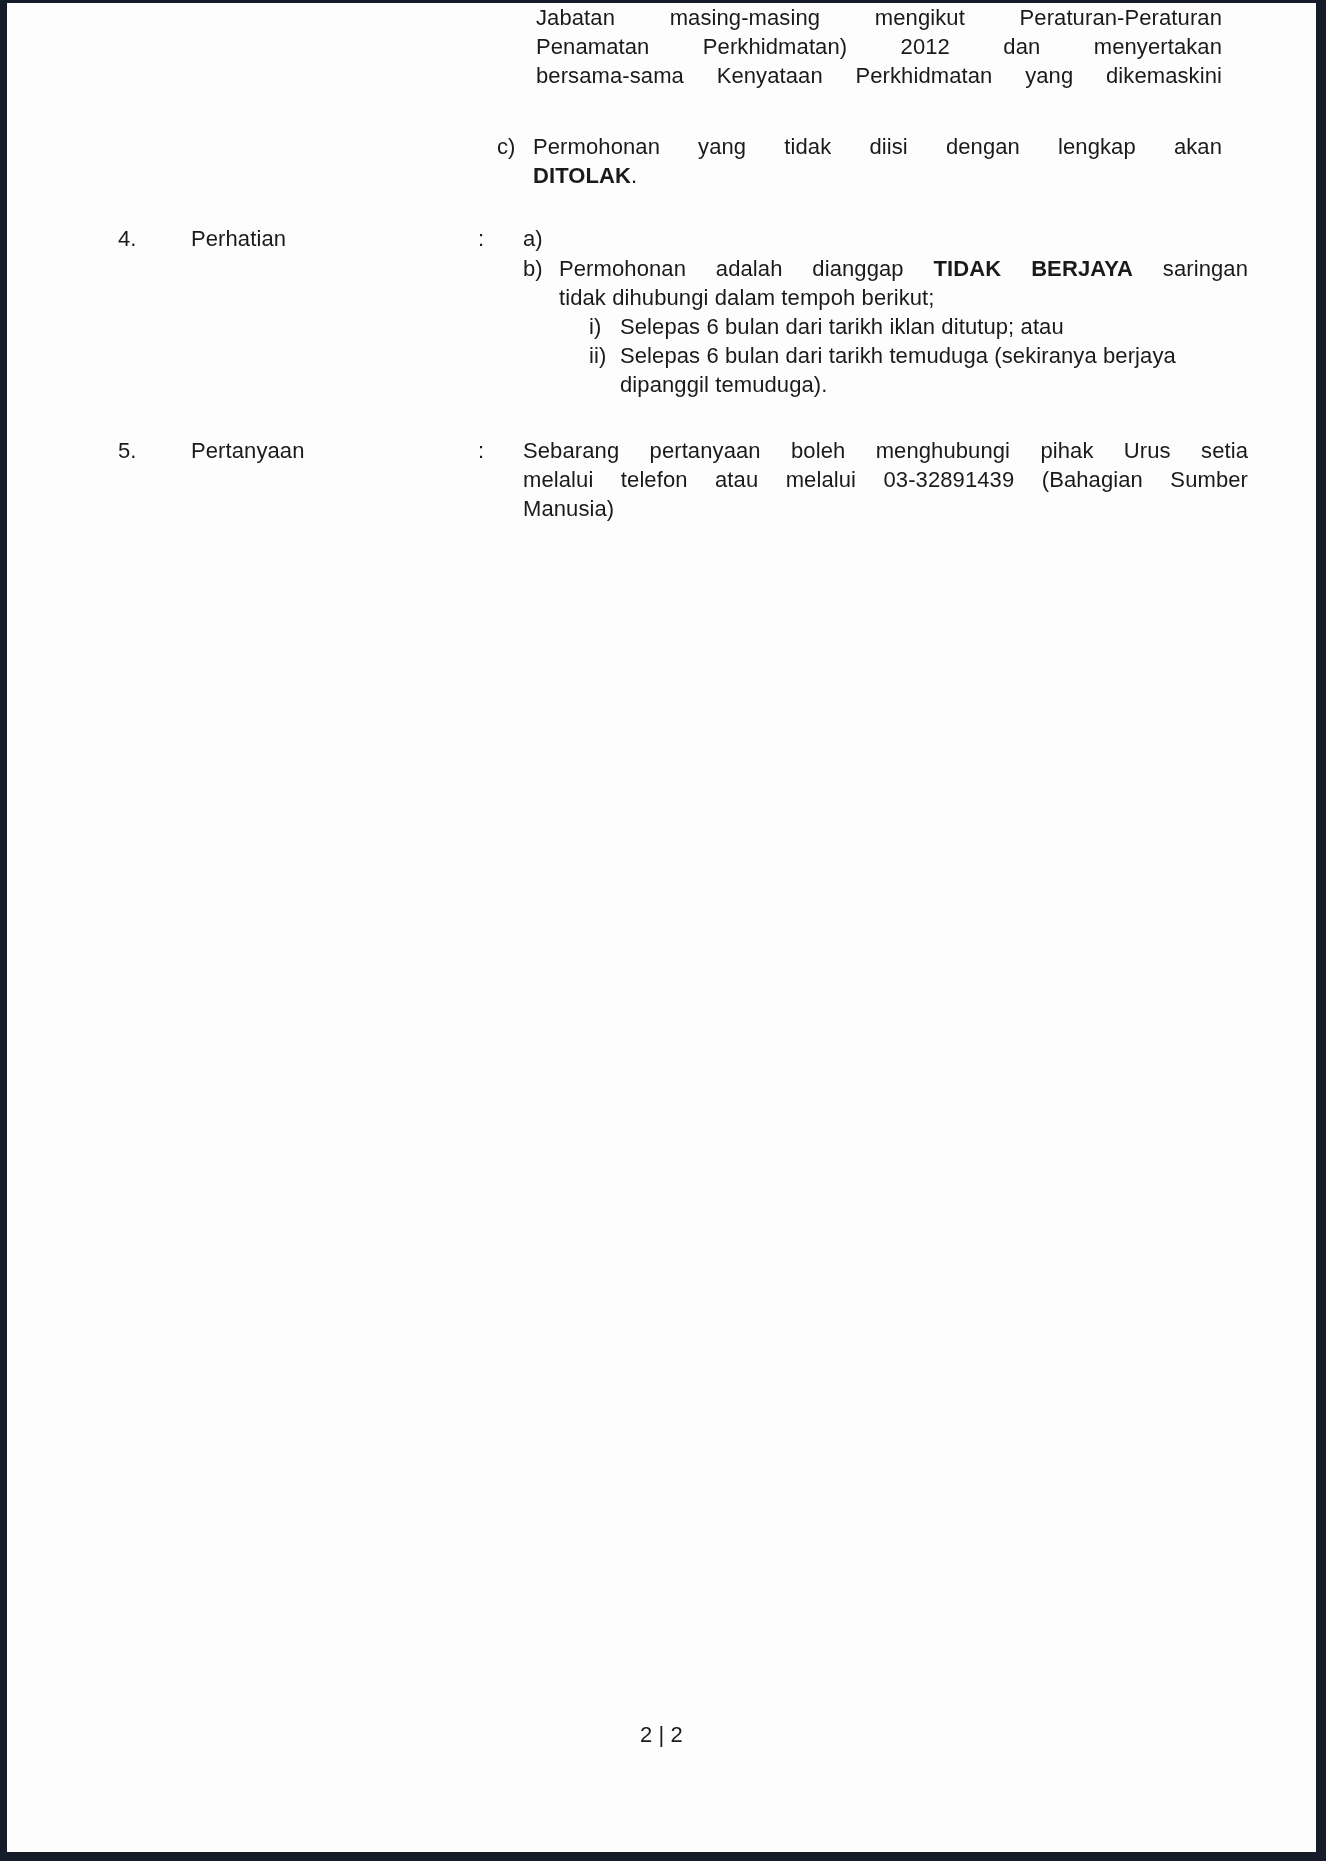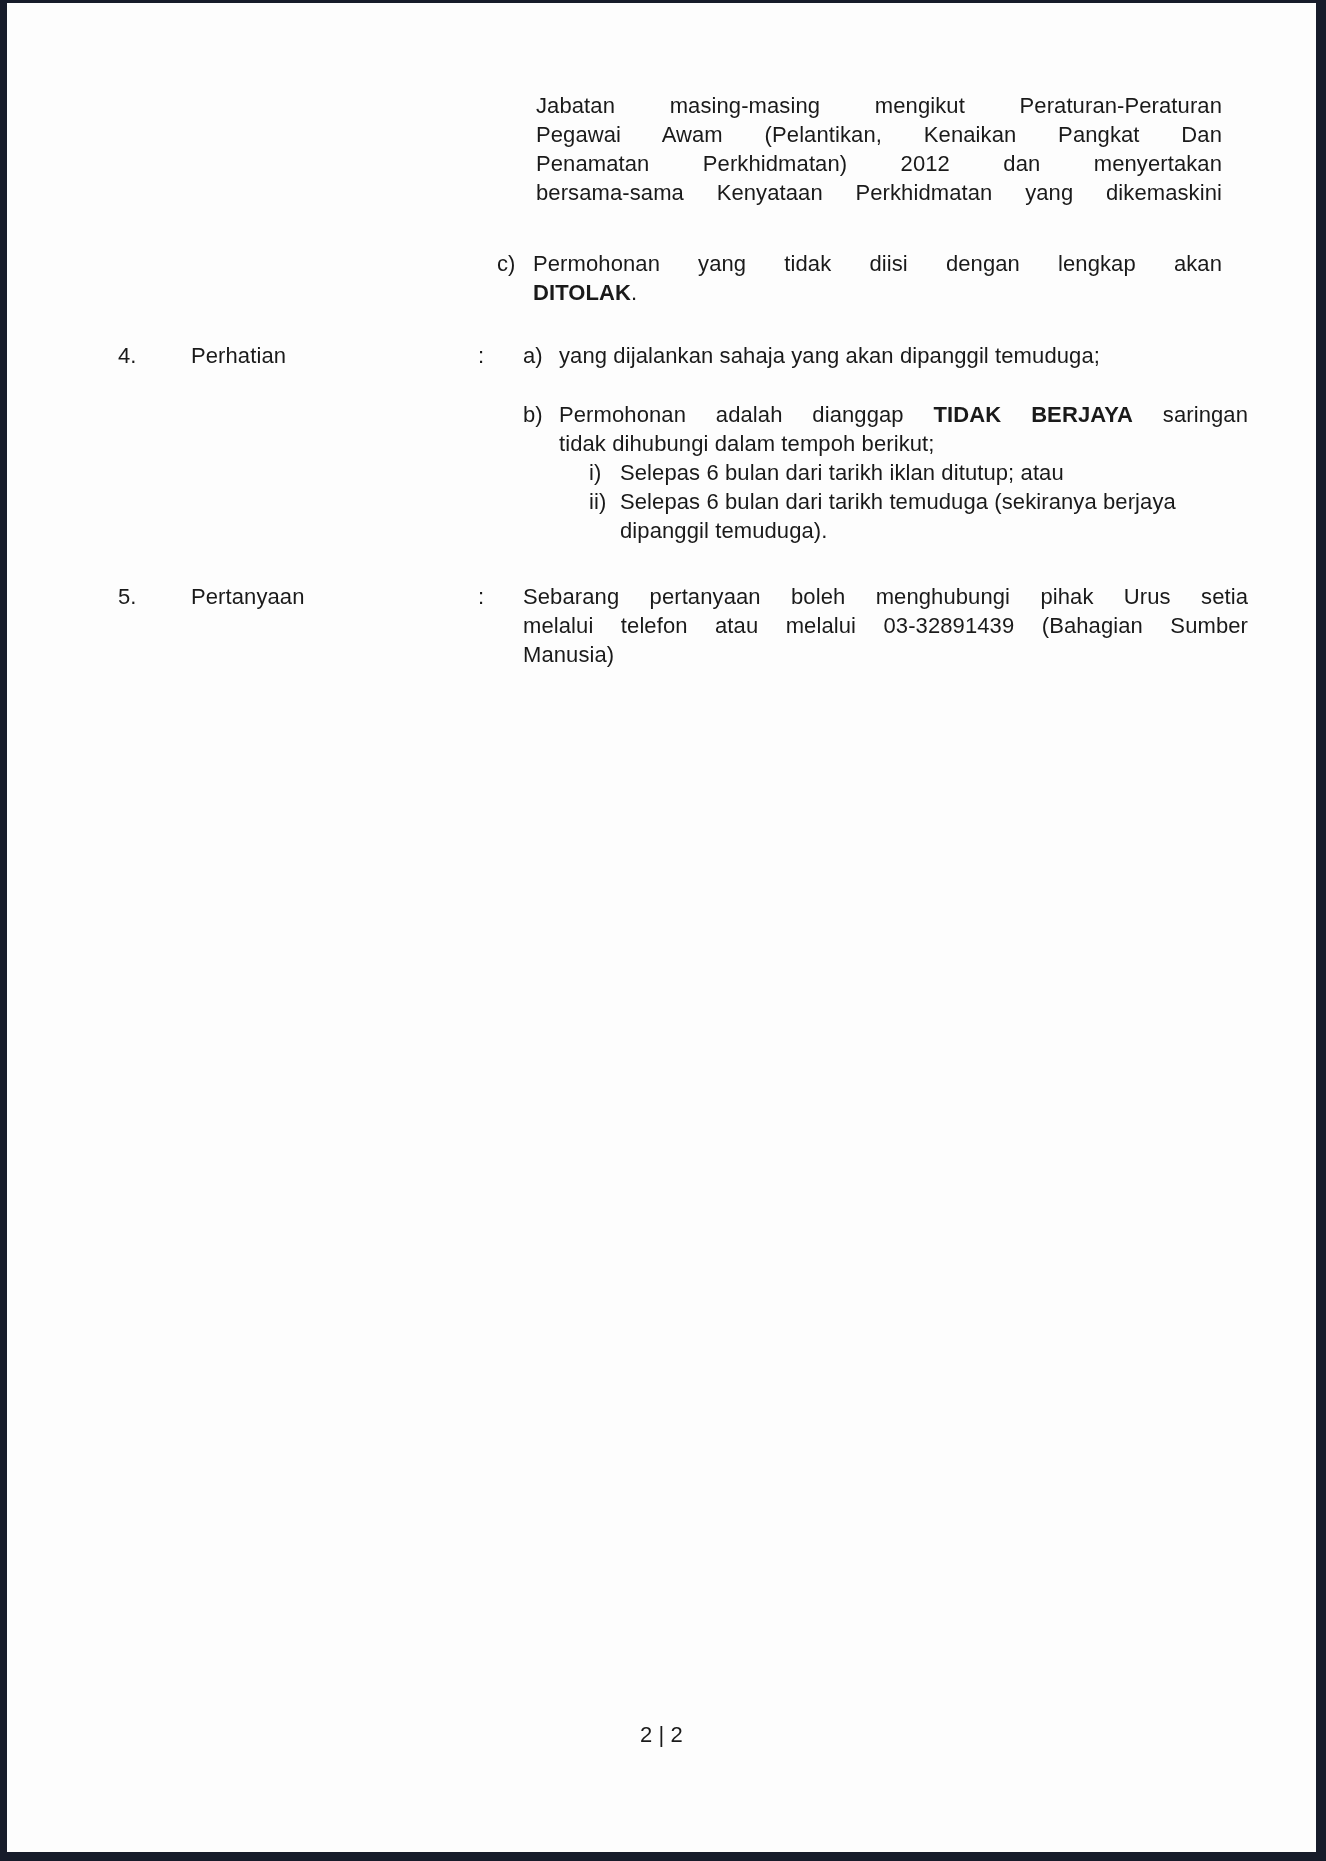--- a/index.html
+++ b/index.html
@@ -19,21 +19,20 @@
     left: 7px;
     top: 3px;
     width: 1309px;
     height: 1849px;
     background: #fdfdfd;
     overflow: hidden;
   }
   .doc {
     position: absolute;
     inset: 0;
-    padding-top: 88px;
     font-size: 22px;
     line-height: 29px;
     letter-spacing: 0.1px;
   }
   
   .intro {
     margin-left: 529px;
     width: 686px;
   }
   
@@ -100,40 +99,38 @@
   }
 </style>
 </head>
 <body>
 
 <div class="paper">
   <div class="doc">
 
     <div class="intro">
       <div class="jl">Jabatan masing-masing mengikut Peraturan-Peraturan</div>
-      <div class="jl">Pegawai Awam (Pelantikan, Kenaikan Pangkat Dan</div>
       <div class="jl">Penamatan Perkhidmatan) 2012 dan menyertakan</div>
       <div class="jl">bersama-sama Kenyataan Perkhidmatan yang dikemaskini</div>
     </div>
 
     <div class="item item--c">
       <span class="marker">c)</span>
       <div class="jl">Permohonan yang tidak diisi dengan lengkap akan</div>
       <div class="pl"><b>DITOLAK</b><span>.</span></div>
     </div>
 
     <div class="sec sec--4">
       <div class="sec-num">4.</div>
       <div class="sec-label">Perhatian</div>
       <div class="sec-colon">:</div>
       <div class="sec-content">
 
         <div class="item">
           <span class="marker">a)</span>
-          <div class="pl">yang dijalankan sahaja yang akan dipanggil temuduga;</div>
         </div>
 
         <div class="item item--b">
           <span class="marker">b)</span>
           <div class="jl"><span>Permohonan adalah dianggap </span><b>TIDAK BERJAYA</b><span> saringan</span></div>
           <div class="pl">tidak dihubungi dalam tempoh berikut;</div>
 
           <div class="sublist">
             <div class="subitem">
               <span class="marker">i)</span>

